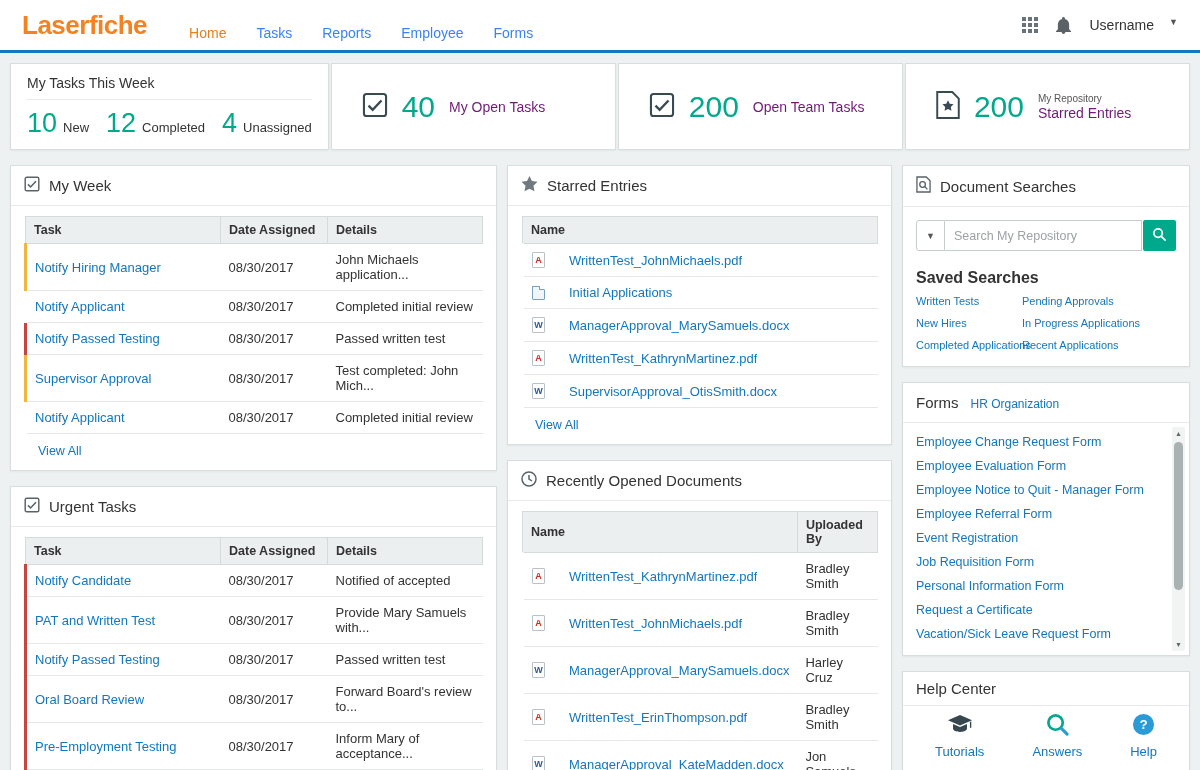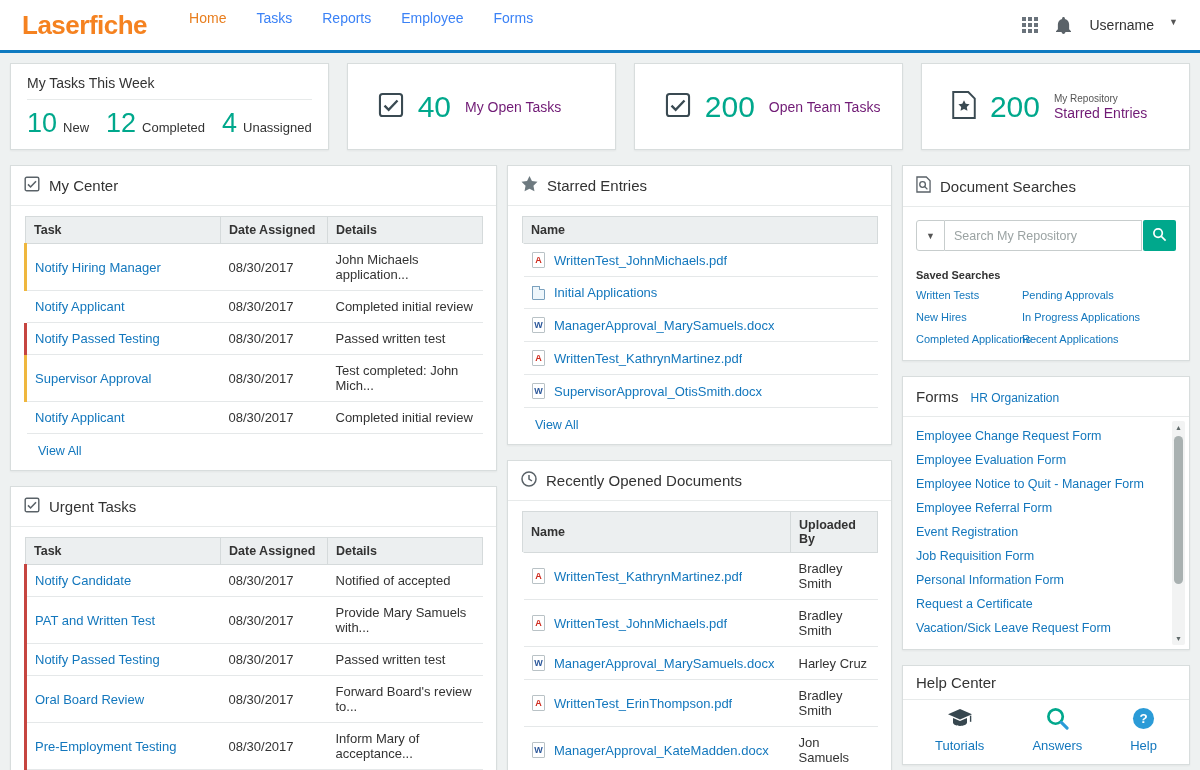--- a/index.html
+++ b/index.html
@@ -10,34 +10,34 @@
     --alert-red:#c64540;
     --warn-yellow:#efb73e;
   }
   *{box-sizing:border-box;margin:0;padding:0}
   html,body{width:1200px;height:770px}
   body{background:#eef1f1;font-family:"Liberation Sans","DejaVu Sans",sans-serif;color:#333;font-size:13px;overflow:hidden}
   a{text-decoration:none;color:var(--link-blue);cursor:pointer}
 
   
   .navbar{height:53px;background:#fff;border-bottom:3px solid var(--nav-blue);display:flex;align-items:center;justify-content:space-between;padding:0 22px}
-  .nav-left{display:flex;align-items:flex-start}
+  .nav-left{display:flex;align-items:flex-end}
   .logo{color:var(--brand-orange);font-size:26px;font-weight:bold;letter-spacing:-.5px;margin-right:42px;cursor:pointer}
   .nav-links{display:flex;gap:30px}
   .nav-link{font-size:14px;color:#3b82f6}
   .nav-link.active{color:#e87e1e}
   .nav-right{display:flex;align-items:center;gap:18px}
   .icon-btn{display:flex;align-items:center;cursor:pointer}
   .user{display:flex;align-items:flex-start;gap:15px;font-size:14px;cursor:pointer}
   .caret{font-size:9px;color:#555}
 
   .content{padding:10px 10px 0}
 
   
-  .summary-row{display:grid;grid-template-columns:repeat(4,1fr);gap:18px;margin-bottom:15px}
+  .summary-row{display:grid;grid-template-columns:repeat(4,1fr);gap:2px;margin-bottom:15px}
   .card{background:#fff;border:1px solid #d8dddd;box-shadow:0 1px 2px rgba(0,0,0,.05);height:87px}
   .card.week{padding:11px 16px 0}
   .card-title{font-size:14px;color:#333;padding-bottom:8px;border-bottom:1px solid #e7eaea}
   .week-stats{display:flex;gap:17px;align-items:baseline;padding-top:8px}
   .stat{display:flex;align-items:baseline;gap:6px}
   .stat-value{font-size:27px;color:var(--accent-teal)}
   .stat-label{font-size:13px;color:#333}
   .card.metric{display:flex;align-items:center;padding-left:30px;gap:14px}
   .metric-value{font-size:30px;color:var(--accent-teal)}
   .metric-label{font-size:14px;color:#701a75}
@@ -54,39 +54,39 @@
   .tbl{width:calc(100% - 26px);margin:10px 13px 0;border-collapse:collapse}
   .tbl th{background:#eceff0;border:1px solid #d5dadb;font-size:12.5px;font-weight:bold;text-align:left;padding:6px 8px;color:#333}
   .tbl td{border-bottom:1px solid #e5e8e9;padding:8px;font-size:13px;vertical-align:middle}
   .tbl td:first-child{border-left:3px solid transparent;padding-left:8px}
   .tbl tr[data-accent="yellow"] td:first-child{border-left-color:var(--warn-yellow)}
   .tbl tr[data-accent="red"] td:first-child{border-left-color:var(--alert-red)}
   .col-task{width:195px}
   .col-date{width:107px}
   .col-name{width:268px}
   .view-all{display:inline-block;margin:10px 27px 12px;font-size:12.5px}
-  .name-cell{display:flex;align-items:center;gap:9px;min-width:0}
+  .name-cell{display:flex;align-items:center;gap:24px;min-width:0}
   .name-cell a{white-space:nowrap;overflow:hidden;text-overflow:ellipsis}
 
   
   .doc-icon{position:relative;display:inline-block;width:13px;height:16px;background:#fff;border:1px solid #b9c2c6;border-radius:1px;flex:none}
   .doc-icon::after{position:absolute;left:0;right:0;top:2px;text-align:center;font-size:9px;font-weight:bold}
   .doc-icon[data-icon="pdf-file-icon"]::after{content:"A";color:#ce2a1d}
   .doc-icon[data-icon="word-file-icon"]::after{content:"W";color:#2b579a}
   .doc-icon[data-icon="folder-icon"]{height:11px;margin-top:3px;border-color:#7aa0bd;background:#eef6fb}
   .doc-icon[data-icon="folder-icon"]::before{content:"";position:absolute;top:-4px;left:-1px;width:6px;height:3px;border:1px solid #7aa0bd;border-bottom:none;background:#eef6fb;border-radius:1px 1px 0 0}
   .doc-icon[data-icon="folder-icon"]::after{content:""}
 
   
   .search-bar{display:flex;margin:13px;height:31px}
   .scope-btn{width:29px;border:1px solid #c7cdcd;background:#fff;border-radius:3px 0 0 3px;display:flex;align-items:center;justify-content:center;color:#666;cursor:pointer}
   .search-input{flex:1;min-width:0;border:1px solid #c7cdcd;border-left:none;padding:11px 9px;font-size:12.5px;color:#333;outline:none}
   .search-input::placeholder{color:#9ba3a3}
   .search-btn{width:33px;background:var(--accent-teal);border:none;border-radius:2px;margin-left:1px;display:flex;align-items:center;justify-content:center;cursor:pointer}
-  .saved-title{font-size:11px;font-weight:bold;margin:18px 13px 8px}
+  .saved-title{font-size:16px;font-weight:bold;margin:18px 13px 8px}
   .saved-grid{display:grid;grid-template-columns:104px 1fr;gap:10px 2px;margin:0 13px 15px;font-size:11px}
   .saved-grid a{white-space:nowrap}
 
   
   .forms-header{display:flex;align-items:baseline;gap:12px;padding:11px 13px;border-bottom:1px solid #e7eaea}
   .forms-title{font-size:15px;color:#333}
   .org-link{font-size:12px}
   .forms-body{position:relative;padding:7px 26px 9px 13px}
   .form-link{display:block;font-size:12.5px;padding:5px 0;white-space:nowrap;overflow:hidden;text-overflow:ellipsis}
   .scrollbar{position:absolute;top:4px;right:4px;bottom:4px;width:13px;background:#f2f3f3;border-radius:2px}
@@ -204,21 +204,21 @@
     <div class="colstack">
 
       <section class="panel">
         <div class="panel-header">
           <span>
             <svg width="16" height="16" viewBox="0 0 20 20">
                 <rect x="1.5" y="1.5" width="17" height="17" rx="2" fill="none" stroke="#5a6268" stroke-width="1.8"></rect>
                 <path d="M5 10.5l3.2 3.2L15 6.5" fill="none" stroke="#5a6268" stroke-width="2"></path>
               </svg>
           </span>
-          <span>My Center</span>
+          <span>My Week</span>
         </div>
         <table class="tbl">
           <thead>
             <tr>
               <th class="col-task">Task</th>
               <th class="col-date">Date Assigned</th>
               <th>Details</th>
             </tr>
           </thead>
           <tbody>

